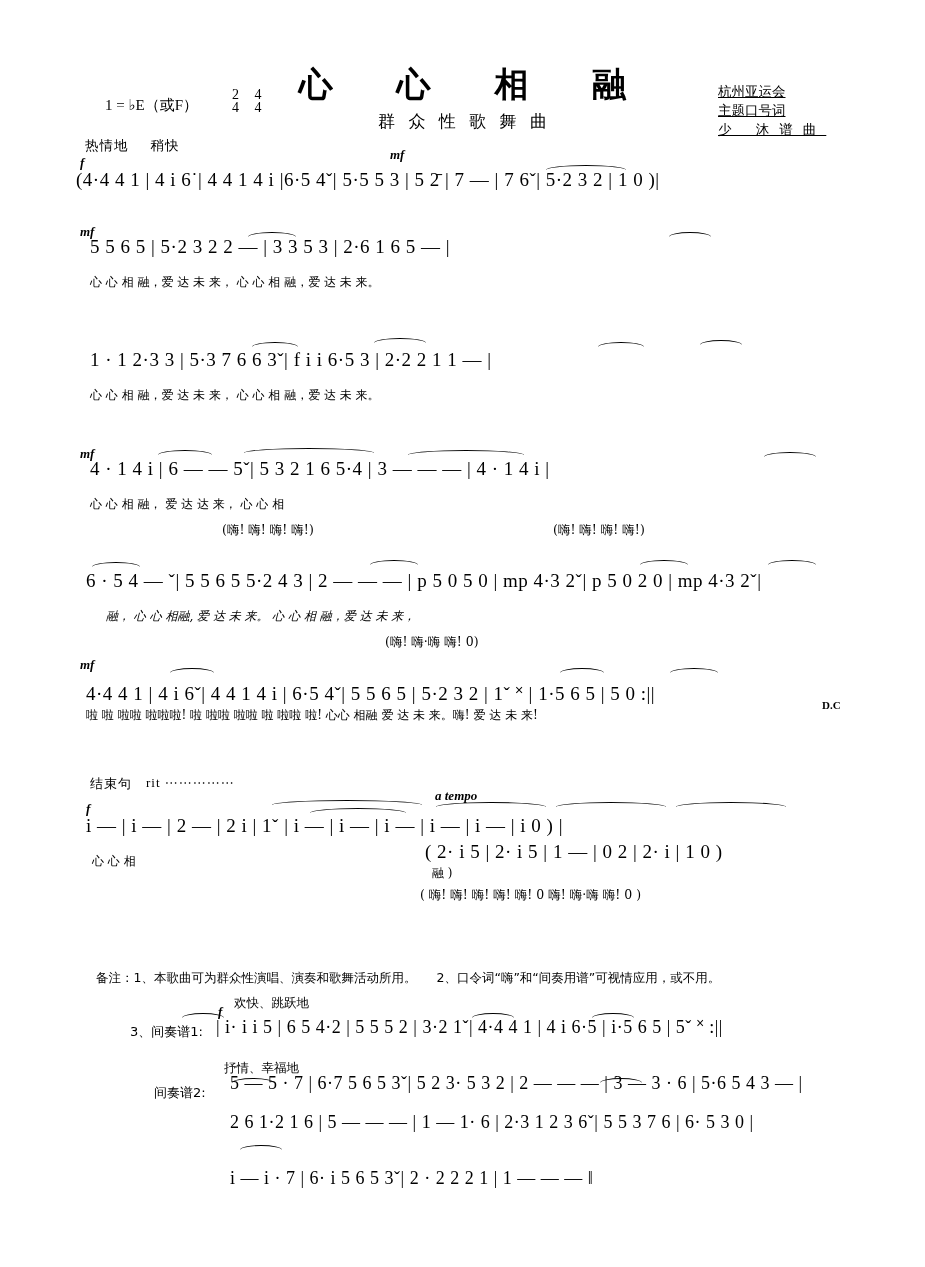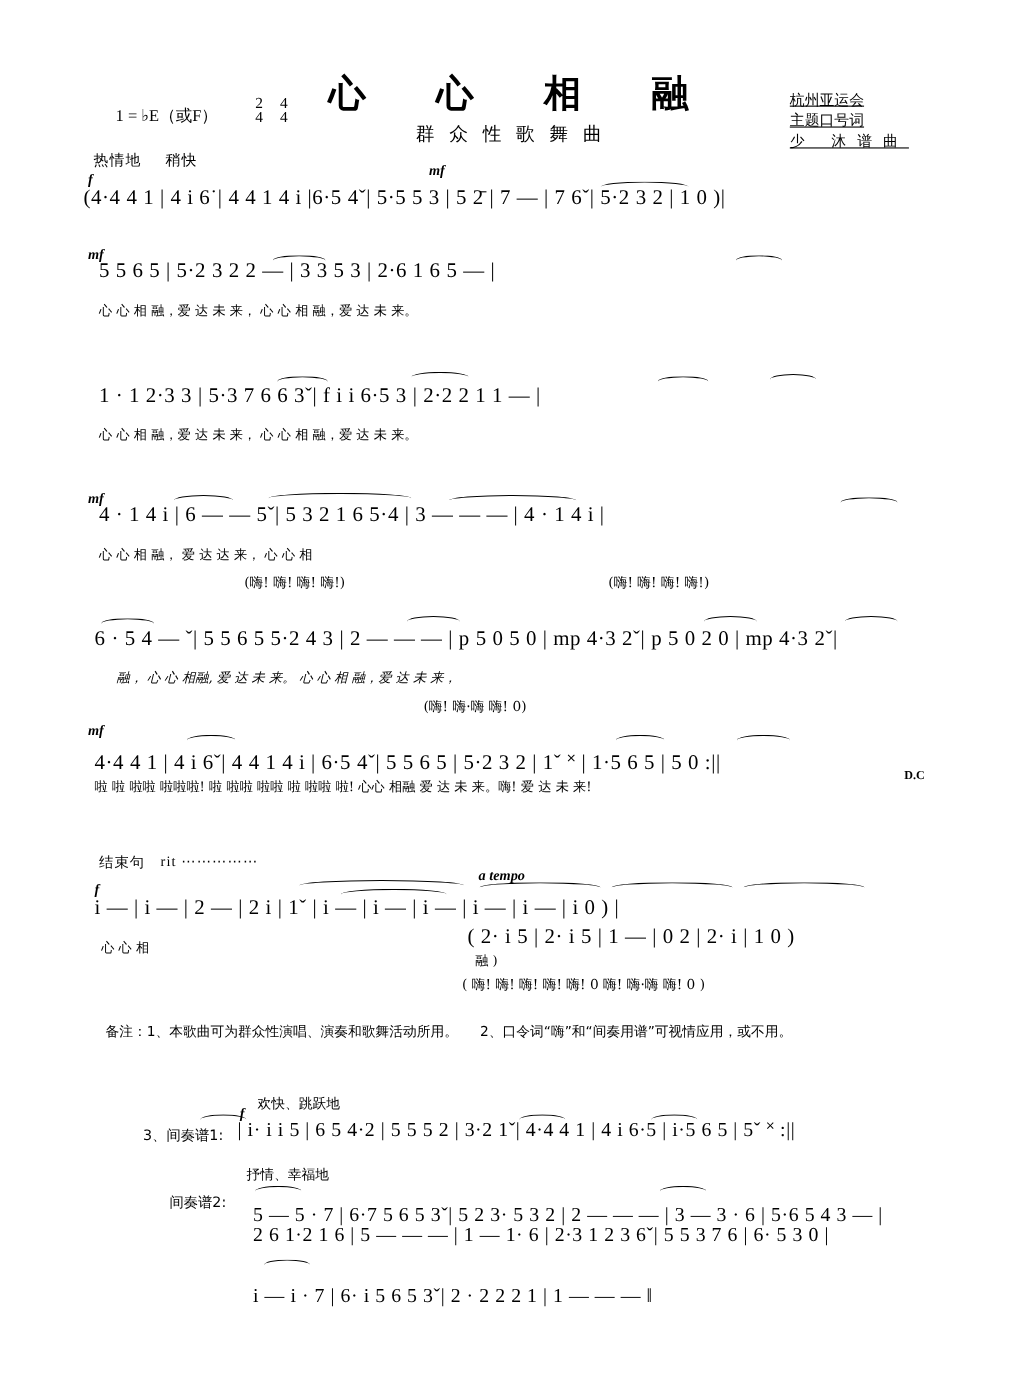--- a/index.html
+++ b/index.html
@@ -117,20 +117,21 @@
   .paren-lyric {
     font-family: "DejaVu Serif", serif;
     font-size: 12.5px;
     white-space: nowrap;
   }
   .footnote {
     position: absolute;
     font-family: "DejaVu Sans", sans-serif;
     font-size: 12.5px;
     white-space: nowrap;
+    margin-top: 40px;
   }
   .dc {
     font-family: "Liberation Serif", serif;
     font-weight: bold;
     font-size: 11px;
   }
   .atempo {
     font-family: "Liberation Serif", serif;
     font-weight: bold;
     font-style: italic;
@@ -245,21 +246,21 @@
   <div class="sysline" style="top:995px; left:130px;">
     <span class="expr" style="position:absolute; top:0px; left:104px;">欢快、跳跃地</span>
     <span class="dyn" style="position:absolute; top:9px; left:88px;">f</span>
     <span class="interlude-label" style="position:absolute; top:28px; left:0px;">3、间奏谱1:</span>
     <div class="notes" style="position:absolute; top:22px; left:86px; font-size:18px;">| i· i  i 5 | 6 5  4·2 | 5 5  5 2 | 3·2   1ˇ| 4·4   4 1 | 4 i   6·5 | i·5   6 5 | 5ˇ ˟    :||</div>
   </div>
 
   <div class="sysline" style="top:1060px; left:130px;">
     <span class="expr" style="position:absolute; top:0px; left:94px;">抒情、幸福地</span>
     <span class="interlude-label" style="position:absolute; top:24px; left:24px;">间奏谱2:</span>
-    <div class="notes" style="position:absolute; top:34px; left:100px; font-size:18px;">5 — 5 · 7 | 6·7  5 6  5 3ˇ| 5   2   3· 5  3 2 | 2 — — — | 3 — 3 · 6 | 5·6  5 4 3 — |</div>
+    <div class="notes" style="position:absolute; top:13px; left:100px; font-size:18px;">5 — 5 · 7 | 6·7  5 6  5 3ˇ| 5   2   3· 5  3 2 | 2 — — — | 3 — 3 · 6 | 5·6  5 4 3 — |</div>
     <div class="notes" style="position:absolute; top:52px; left:100px; font-size:18px;">2   6  1·2  1 6 | 5  — — — | 1 — 1· 6 | 2·3   1 2  3 6ˇ| 5  5 3 7 6 | 6·  5 3 0 |</div>
     <div class="notes" style="position:absolute; top:86px; left:100px; font-size:18px;margin-top:22px;">i — i · 7 | 6· i   5 6 5   3ˇ| 2 ·  2   2   2 1 | 1 — — — ‖</div>
   </div>
 
   <div class="slur" style="top:165px; left:546px; width:80px;"></div>
   <div class="slur" style="top:232px; left:248px; width:48px;"></div>
   <div class="slur" style="top:232px; left:669px; width:42px;"></div>
   <div class="slur" style="top:342px; left:252px; width:46px;"></div>
   <div class="slur" style="top:338px; left:374px; width:52px;"></div>
   <div class="slur" style="top:342px; left:598px; width:46px;"></div>

